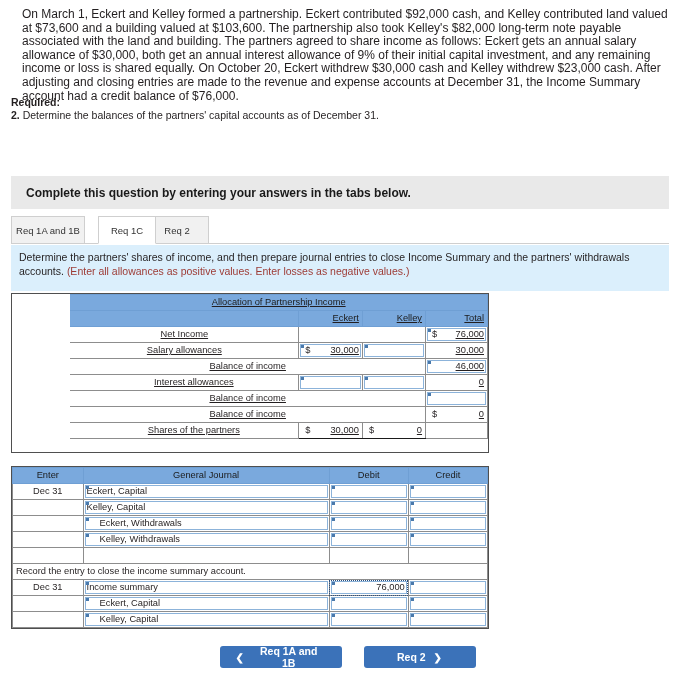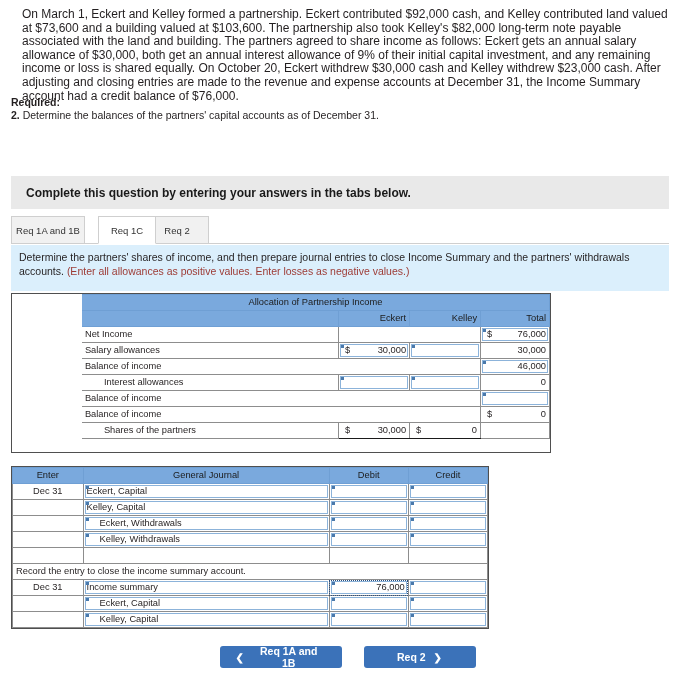--- a/index.html
+++ b/index.html
@@ -66,40 +66,41 @@
     position: absolute; left: 11px; top: 245px; width: 658px; height: 46px;
     background: #dbeffc;
     font-size: 10.5px; line-height: 13.5px;
     padding: 6px 12px 0 8px;
   }
   .instruction .note { color: #9d3b35; }
 
   
   .alloc-wrap {
     position: absolute; left: 11px; top: 293px;
-    width: 540px;
+    width: 478px;
     border: 1px solid #4f4f4f;
     background: #ffffff;
+    text-decoration: underline;
   }
   table.grid { border-collapse: collapse; width: 100%; font-size: 9.3px; }
   table.grid td, table.grid th {
     border: 1px solid #8d8d8d;
     padding: 0 3px;
     height: 16px; line-height: 15px;
     font-weight: normal;
     white-space: nowrap;
     overflow: hidden;
   }
   .hd {
     background: #7aa9dd; color: #1b1b1b;
     text-align: center; font-size: 9.3px;
     border: 1px solid #6f9fd4 !important;
   }
   .blank-col { width: 67px; border-right: 1px solid #4f4f4f !important; background:#fff; }
-  .lbl { width: 250px; text-align: left; padding-left: 12px; }
+  .lbl { width: 250px; text-align: center; padding-left: 12px; }
   .lbl.indent { padding-left: 22px; }
   .num { width: 69px; text-align: right; padding-right: 4px; }
   .num.tot { width: 67px; }
 
   
   .inp {
     background: #ffffff;
     position: relative;
   }
   .inp::after {

